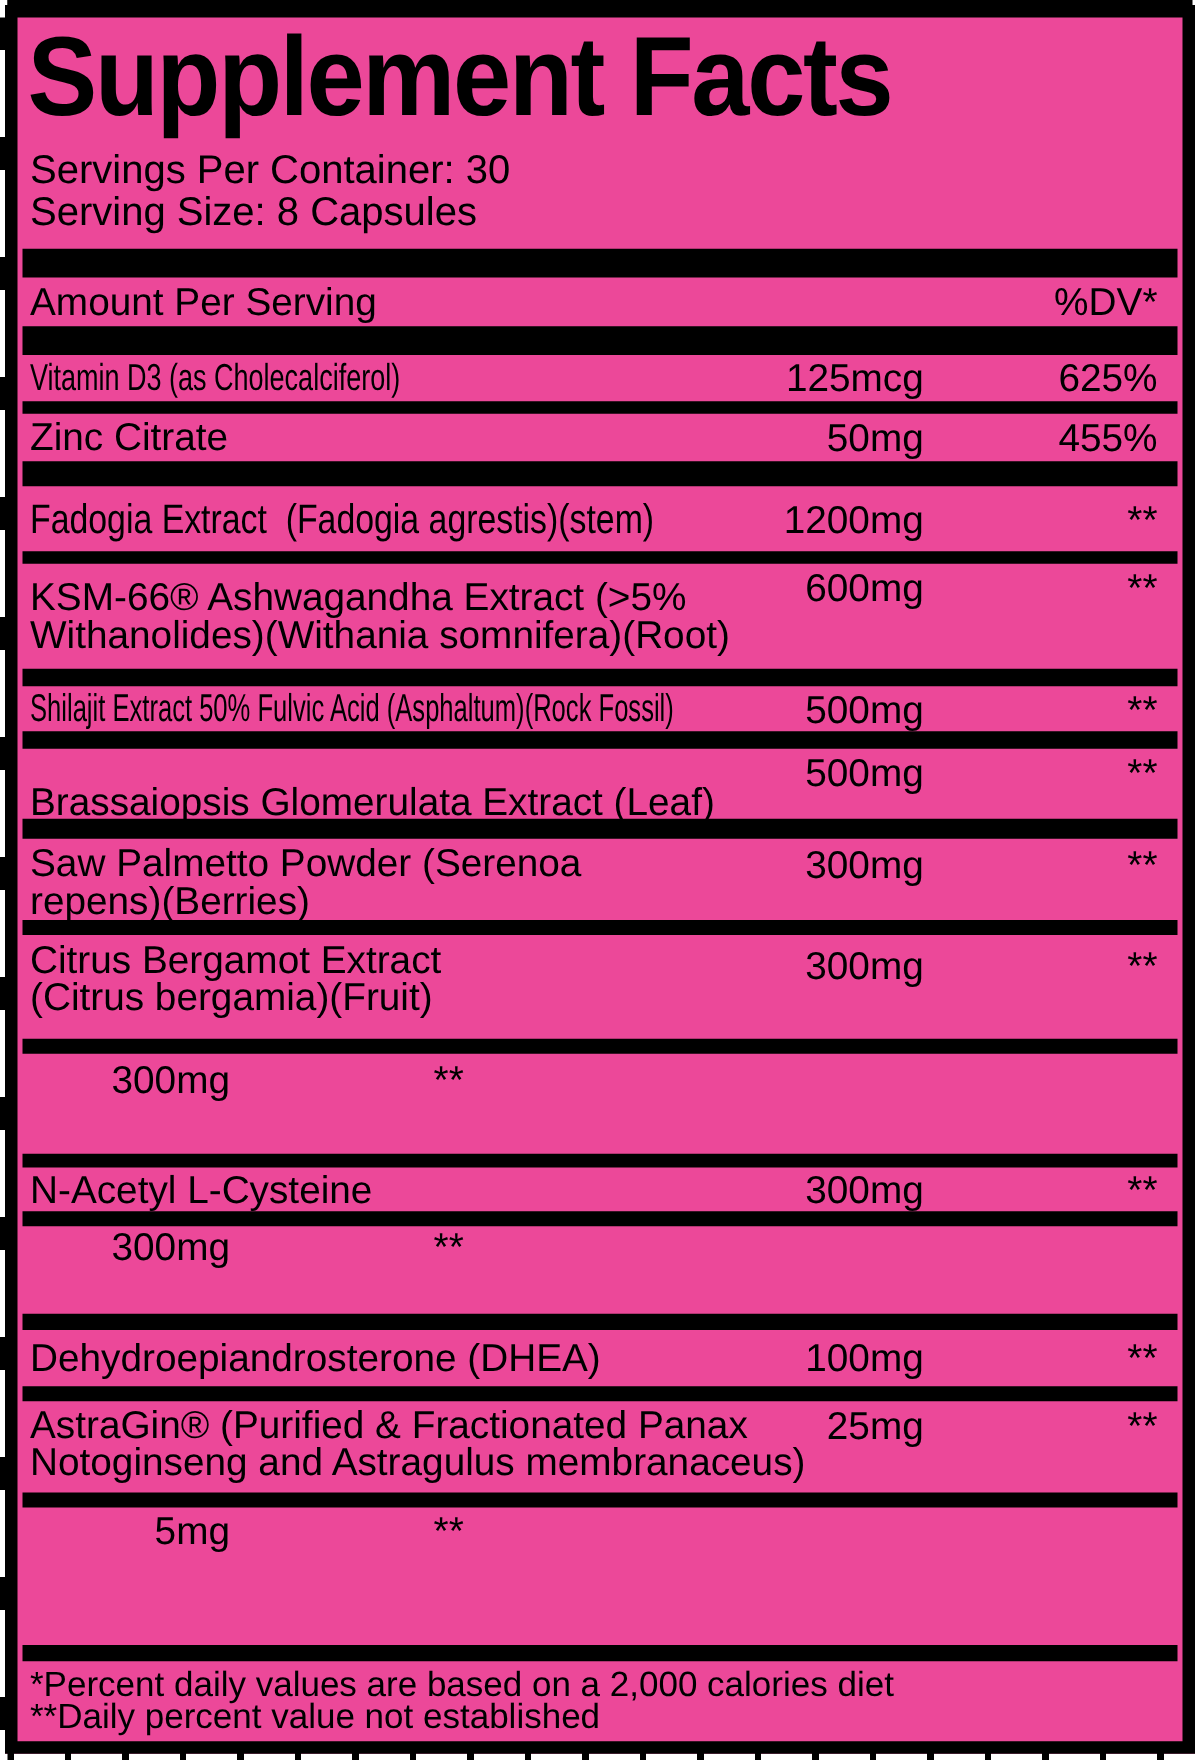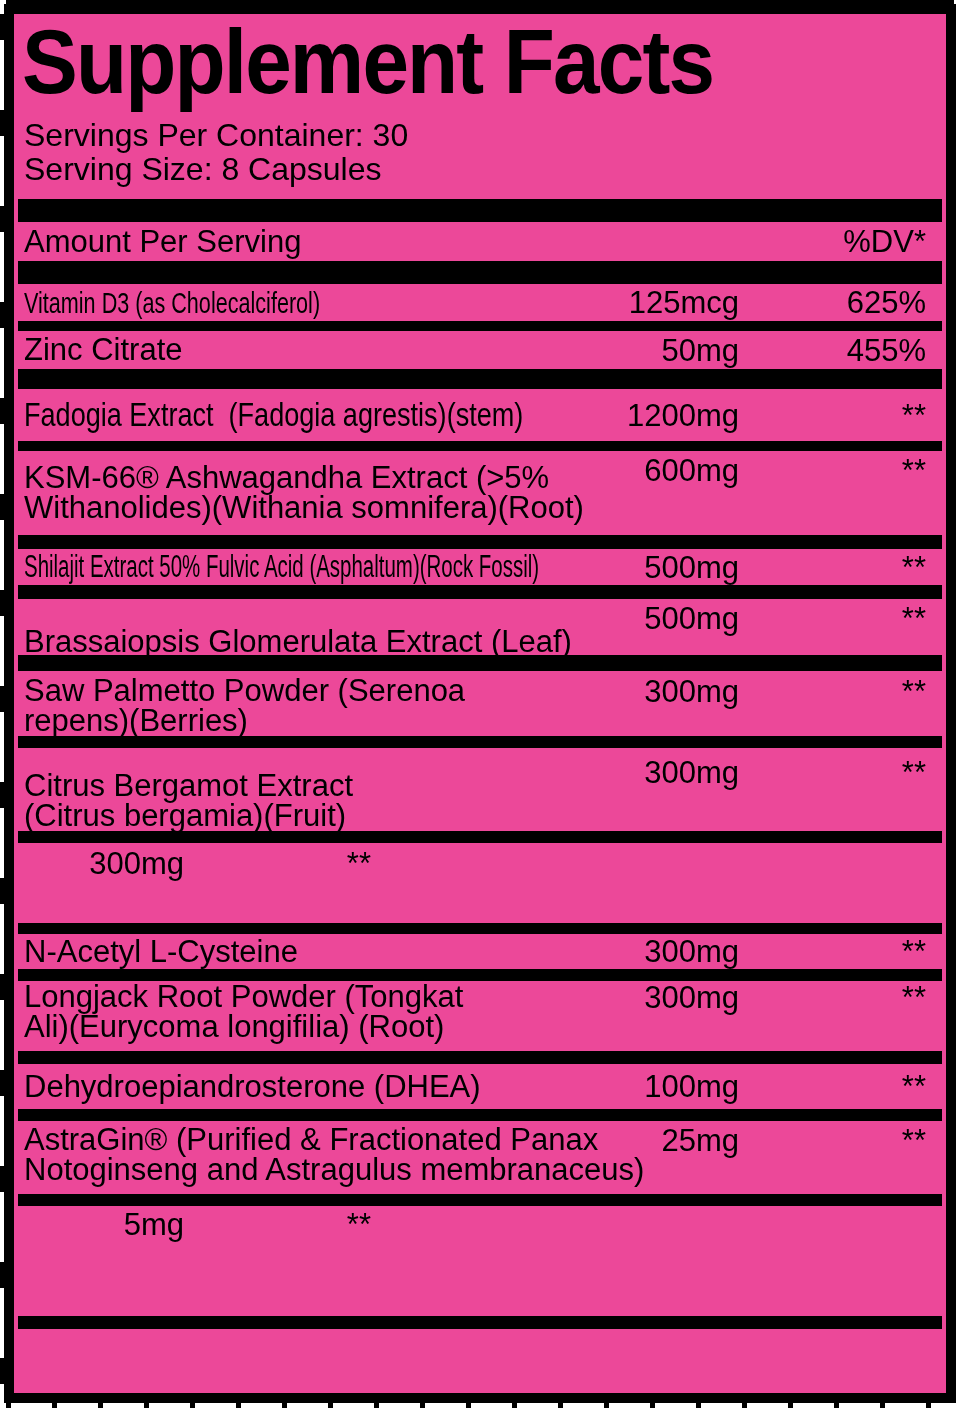--- a/index.html
+++ b/index.html
@@ -54,21 +54,21 @@
   .cx72{transform:scaleX(.72);font-size:30px;}
   .cx82{transform:scaleX(.82);font-size:33px;}
   .cx66{transform:scaleX(.66);}
   .r1{height:37px}.r2{height:38px}.r3{height:52px}.r4{height:84px}
   .r5{height:36px}.r6{height:56px}.r7{height:65px}.r8{height:83px}
   .r9{height:80px}.r10{height:35px}.r11{height:70px}.r12{height:45px}
   .r13{height:73px}.r14{height:110px}
   .r4 .nm{padding-top:12px}.r4 .amt,.r4 .dv{padding-top:4px}
   .r6 .nm{padding-top:28px}.r6 .amt,.r6 .dv{padding-top:4px}
   .r7 .nm{padding-top:5px}.r7 .amt,.r7 .dv{padding-top:5px}
-  .r8 .nm{padding-top:23px}.r8 .amt,.r8 .dv{padding-top:9px}
+  .r8 .nm{padding-top:5px}.r8 .amt,.r8 .dv{padding-top:9px}
   .r9 .nm{padding-top:8px}.r9 .amt,.r9 .dv{padding-top:5px}
   .r11 .nm{padding-top:1px}.r11 .amt,.r11 .dv{padding-top:1px}
   .r13 .nm{padding-top:4px}.r13 .amt,.r13 .dv{padding-top:4px}
   .r14 .nm{padding-top:3px;line-height:35px}.r14 .amt,.r14 .dv{padding-top:3px}
   .foot{padding:6px 20px 0 10px;font-size:28px;line-height:25px;}
 </style>
 </head>
 <body>
 
 <div class="sheet">
@@ -153,22 +153,20 @@
     <div class="sep s11"></div>
 
     <div class="row r10 c">
       <div class="nm">N-Acetyl L-Cysteine</div>
       <div class="amt">300mg</div>
       <div class="dv">**</div>
     </div>
     <div class="sep s12"></div>
 
     <div class="row r11">
-      <div class="nm">Longjack Root Powder (Tongkat
-Ali)(Eurycoma longifilia) (Root)</div>
       <div class="amt">300mg</div>
       <div class="dv">**</div>
     </div>
     <div class="sep s13"></div>
 
     <div class="row r12 c">
       <div class="nm">Dehydroepiandrosterone (DHEA)</div>
       <div class="amt">100mg</div>
       <div class="dv">**</div>
     </div>
@@ -181,16 +179,20 @@
       <div class="dv">**</div>
     </div>
     <div class="sep s12"></div>
 
     <div class="row r14">
       <div class="amt">5mg</div>
       <div class="dv">**</div>
     </div>
     <div class="sep s13"></div>
 
+    <div class="foot">
+      <div>*Percent daily values are based on a 2,000 calories diet</div>
+      <div>**Daily percent value not established</div>
+    </div>
   </div>
 
   <div class="cutmarks bottom"></div>
 </div>
 
 </body></html>

